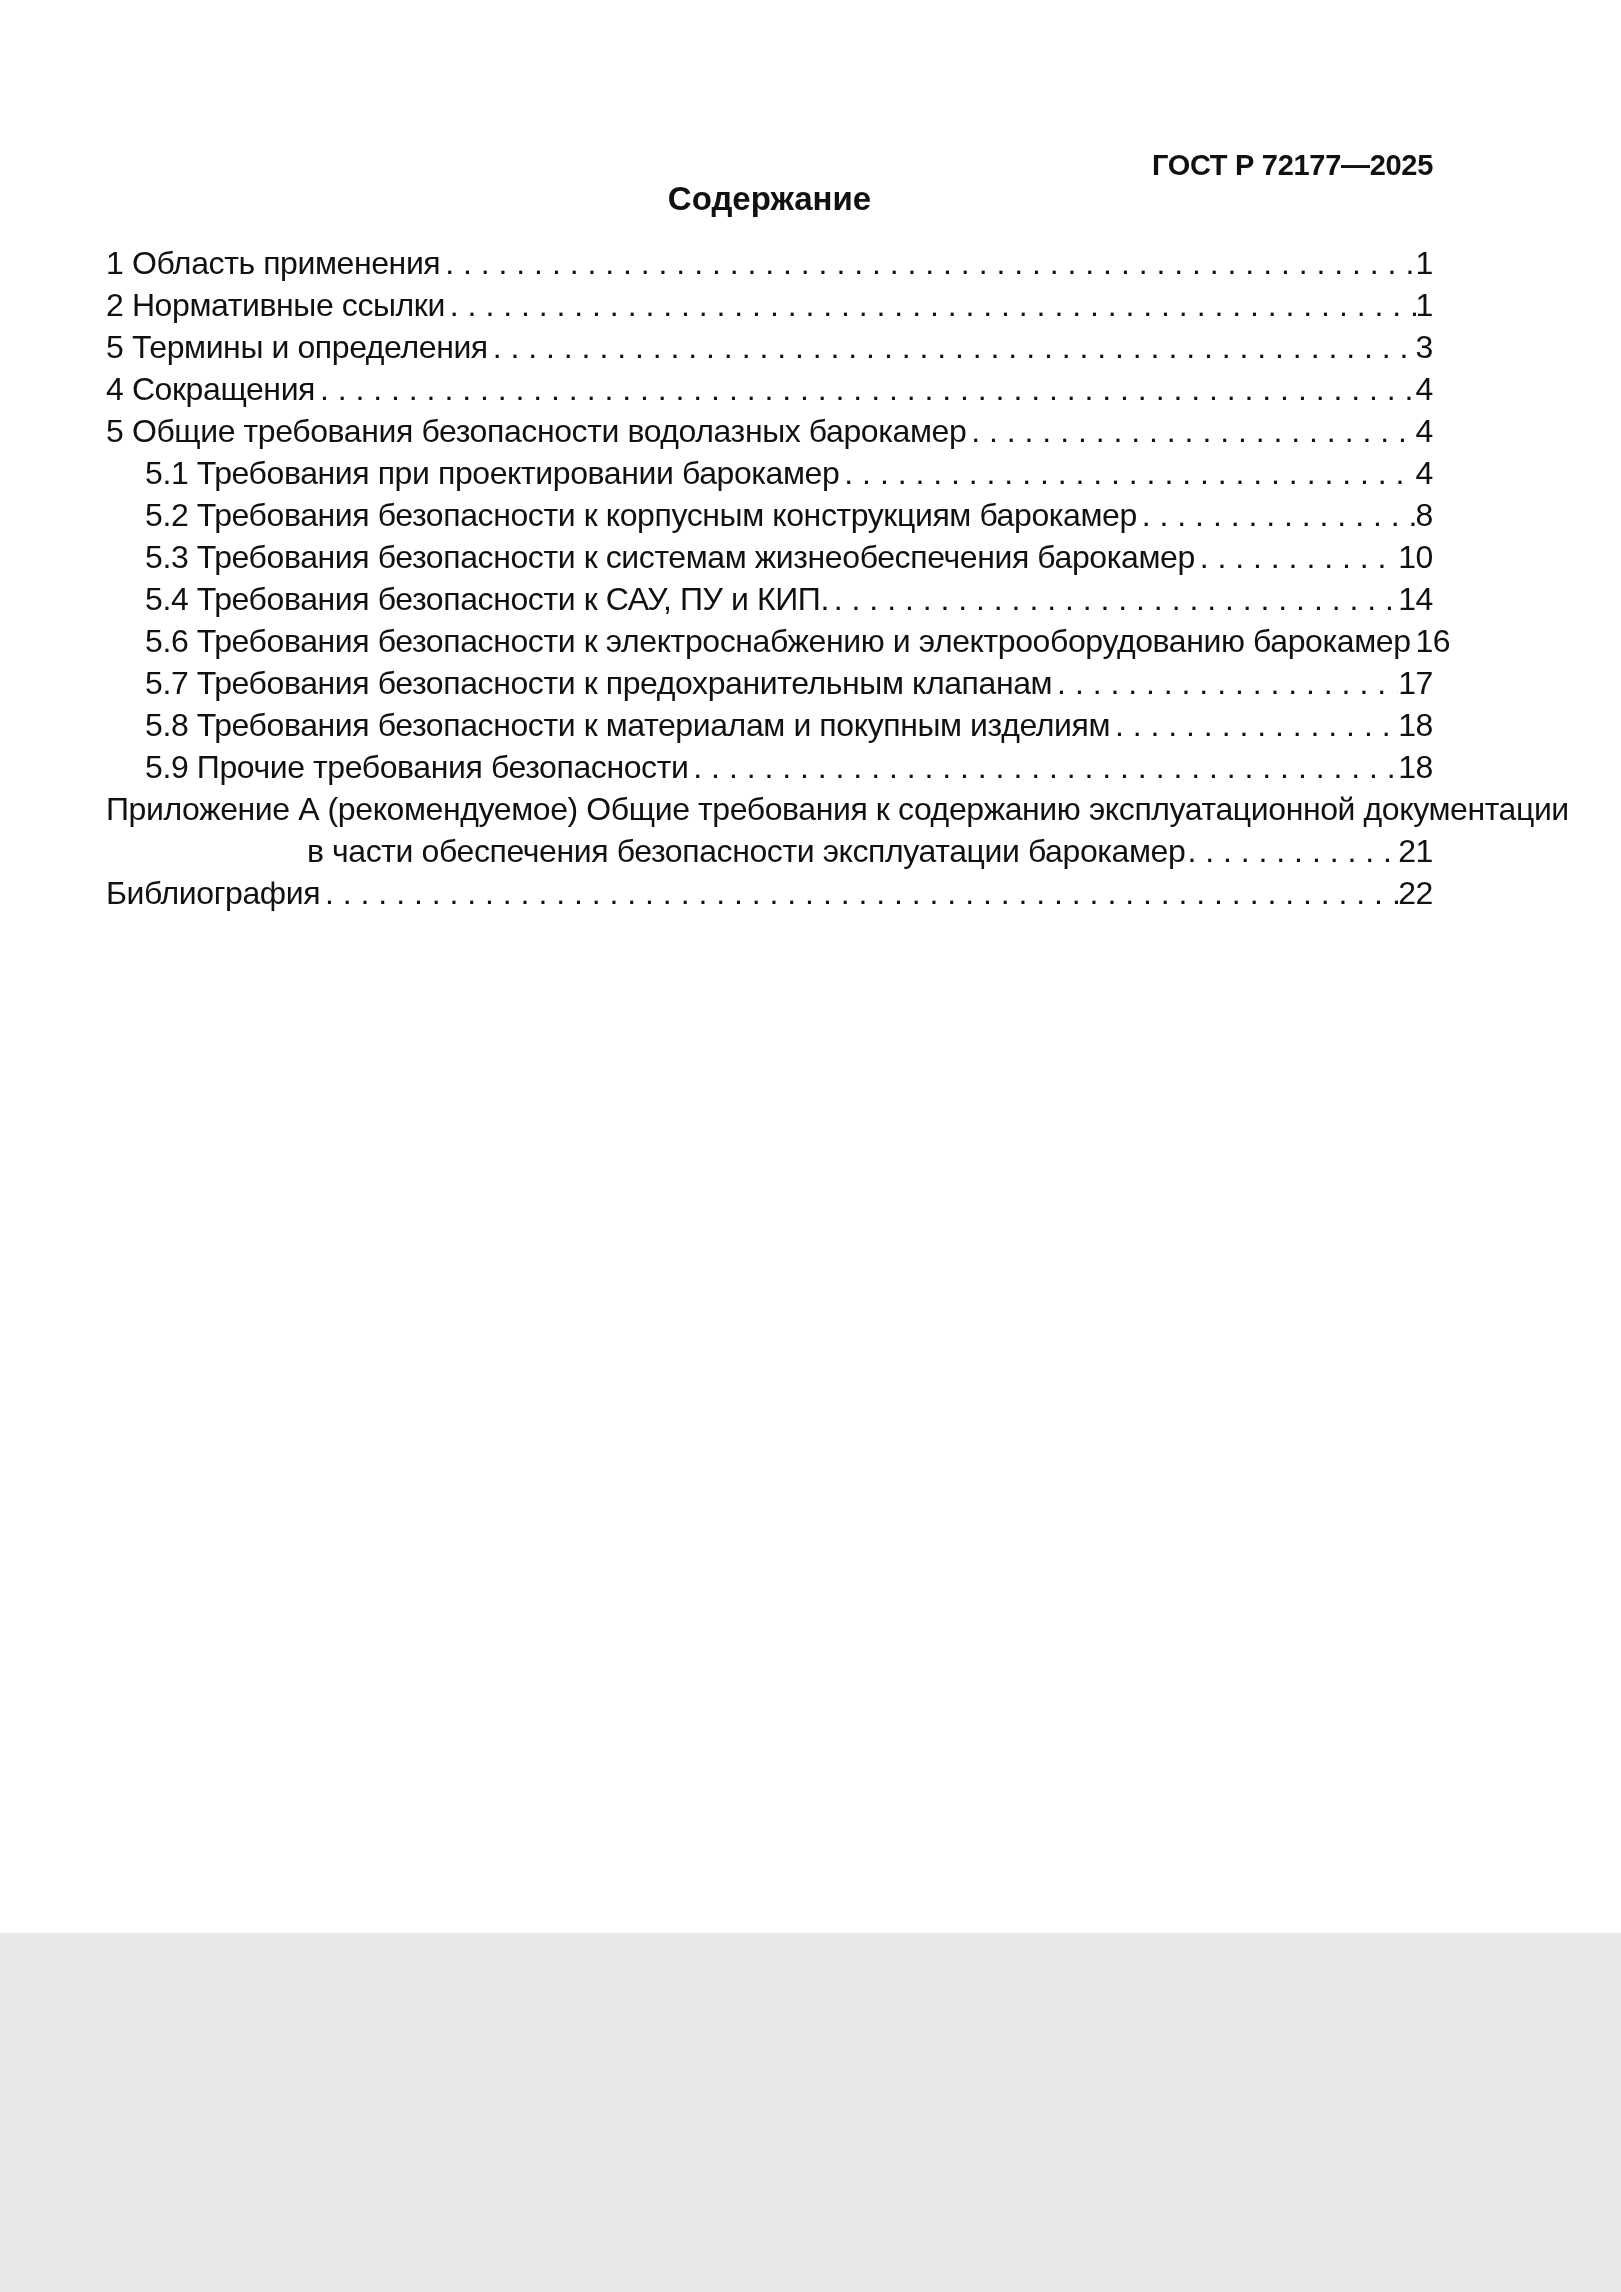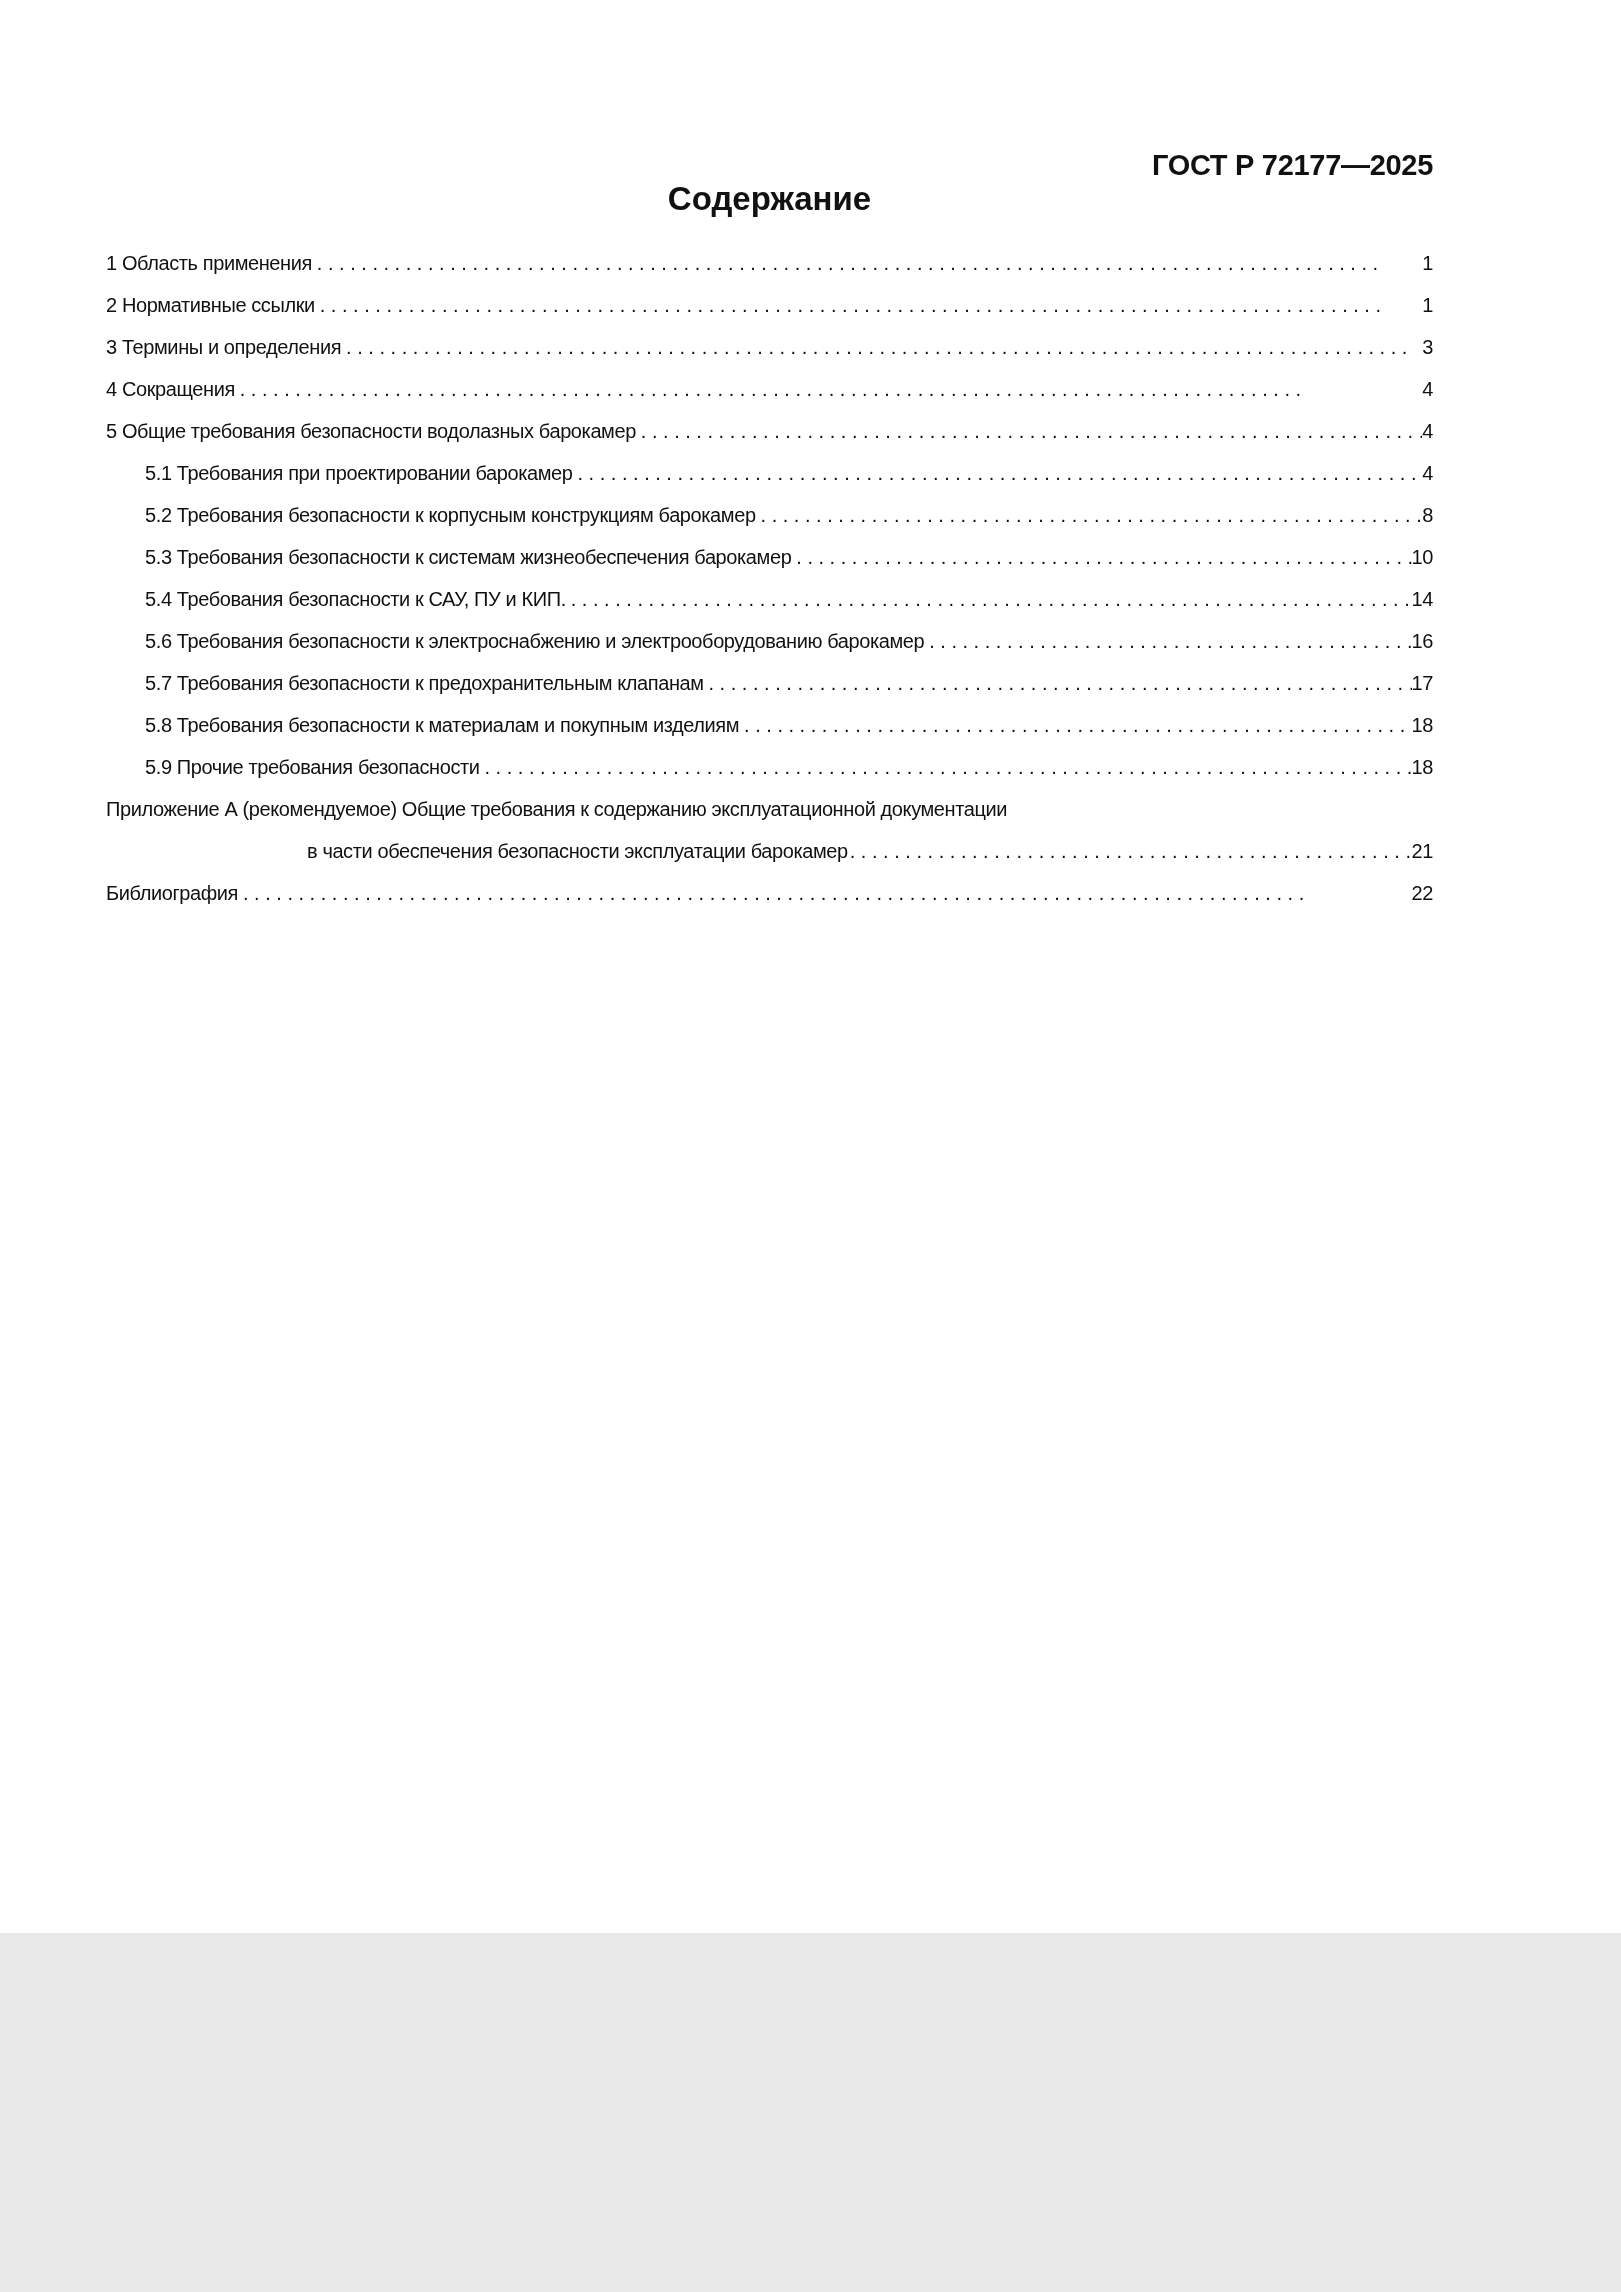--- a/index.html
+++ b/index.html
@@ -32,21 +32,21 @@
     letter-spacing: -0.3px;
   }
   .page-title {
     text-align: center;
     font-size: 33px;
     font-weight: bold;
     line-height: 35px;
   }
   .toc {
     margin-top: 25.5px;
-    font-size: 20px;
+    font-size: 32px;
     line-height: 42px;
     letter-spacing: -0.4px;
   }
   .toc-line {
     display: flex;
     align-items: baseline;
     white-space: nowrap;
   }
   .toc-line.level-1 {
     padding-left: 39px;
@@ -97,21 +97,21 @@
           <span class="toc-label">1 Область применения</span>
           <span class="leader" aria-hidden="true"></span>
           <span class="toc-page">1</span>
         </div>
         <div class="toc-line level-0">
           <span class="toc-label">2 Нормативные ссылки</span>
           <span class="leader" aria-hidden="true"></span>
           <span class="toc-page">1</span>
         </div>
         <div class="toc-line level-0">
-          <span class="toc-label">3 Термины и определения</span>
+          <span class="toc-label">5 Термины и определения</span>
           <span class="leader" aria-hidden="true"></span>
           <span class="toc-page">3</span>
         </div>
         <div class="toc-line level-0">
           <span class="toc-label">4 Сокращения</span>
           <span class="leader" aria-hidden="true"></span>
           <span class="toc-page">4</span>
         </div>
         <div class="toc-line level-0">
           <span class="toc-label">5 Общие требования безопасности водолазных барокамер</span>

